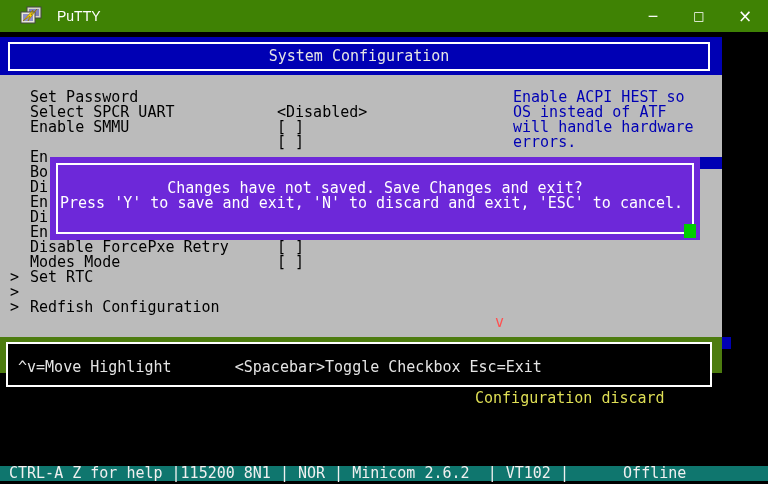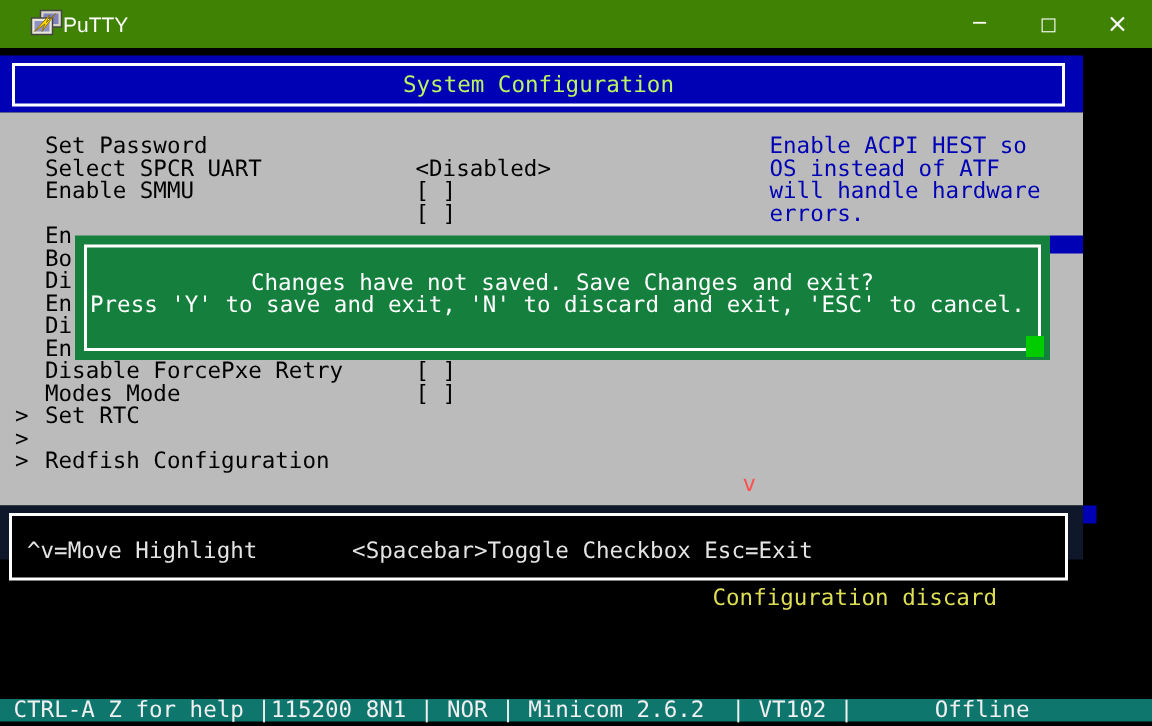--- a/index.html
+++ b/index.html
@@ -10,54 +10,54 @@
     font-family:"DejaVu Sans Mono", monospace;
     font-size:15px; line-height:15px;
   }
   
   .titlebar {
     position:absolute; left:0; top:0; width:768px; height:32px;
     background:#3F8204; display:flex; align-items:center;
   }
   .titlebar .app-icon { margin-left:20px; width:22px; height:20px; flex:0 0 auto; }
   .titlebar .title-text {
-    margin-left:0; color:#fff;
+    margin-left:15px; color:#fff;
     font-family:"Liberation Sans", sans-serif; font-size:14px;
   }
   .win-controls { position:absolute; right:0; top:0; height:32px; display:flex; }
   .win-btn {
     width:46px; height:32px; display:flex; align-items:center; justify-content:center;
     color:#fff; font-family:"DejaVu Sans", sans-serif; font-size:14px; cursor:default;
   }
   .win-btn.max { font-size:12px; }
   .win-btn.close { font-size:17px; }
   
   .efi-header { position:absolute; left:0; top:37px; width:722px; height:38px; background:#0000B4; }
   .efi-header .hdr-border {
     position:absolute; left:8px; top:5px; width:702px; height:29px;
     border:2px solid #fff; display:flex; align-items:center; justify-content:center;
   }
-  .efi-header .hdr-title { color:#bef264; white-space:pre; }
+  .efi-header .hdr-title { color:#e5e5e5; white-space:pre; }
   
   .content { position:absolute; left:0; top:75px; width:722px; height:262px; background:#BBBBBB; }
   .row { position:absolute; left:0; width:722px; height:15px; color:#000; white-space:pre; }
   .row .pfx { position:absolute; left:10px; }
   .row .lbl { position:absolute; left:30px; }
   .row .val { position:absolute; left:277px; }
   .help-line { position:absolute; left:513px; color:#0000B4; white-space:pre; }
   .scroll-ind { position:absolute; left:495px; top:240px; color:#FF5050; }
   
-  .dialog { position:absolute; left:50px; top:157px; width:650px; height:83px; background:#15803d; }
+  .dialog { position:absolute; left:50px; top:157px; width:650px; height:83px; background:#6d28d9; }
   .dialog .dlg-border { position:absolute; left:6px; top:6px; width:638px; height:71px; border:2px solid #fff; }
   .dialog .dlg-line1 { position:absolute; left:0; right:0; top:24px; text-align:center; color:#fff; white-space:pre; }
   .dialog .dlg-line2 { position:absolute; left:10px; top:39px; color:#fff; white-space:pre; }
   .dialog-lip { position:absolute; left:700px; top:157px; width:22px; height:12px; background:#0000B4; }
   .cursor-block { position:absolute; left:684px; top:224px; width:12px; height:14px; background:#00CC00; }
   
-  .footer-bar { position:absolute; left:0; top:337px; width:722px; height:36px; background:#0f172a; }
+  .footer-bar { position:absolute; left:0; top:337px; width:722px; height:36px; background:#4d7c0f; }
   .footer-bar .ftr-border { position:absolute; left:6px; top:5px; width:706px; height:45px; border:2px solid #fff; background:#000; }
   .footer-bar .ftr-keys { position:absolute; left:18px; top:23px; color:#E4E4E4; white-space:pre; }
   .footer-lip { position:absolute; left:722px; top:337px; width:9px; height:12px; background:#0000B4; }
   .config-changed { position:absolute; left:475px; top:391px; color:#DFDF55; white-space:pre; }
   
   .minicom-bar {
     position:absolute; left:0; top:466px; width:768px; height:15px;
     background:#0f766e; color:#F0F0F0; white-space:pre; padding-left:9px;
   }
 </style>

